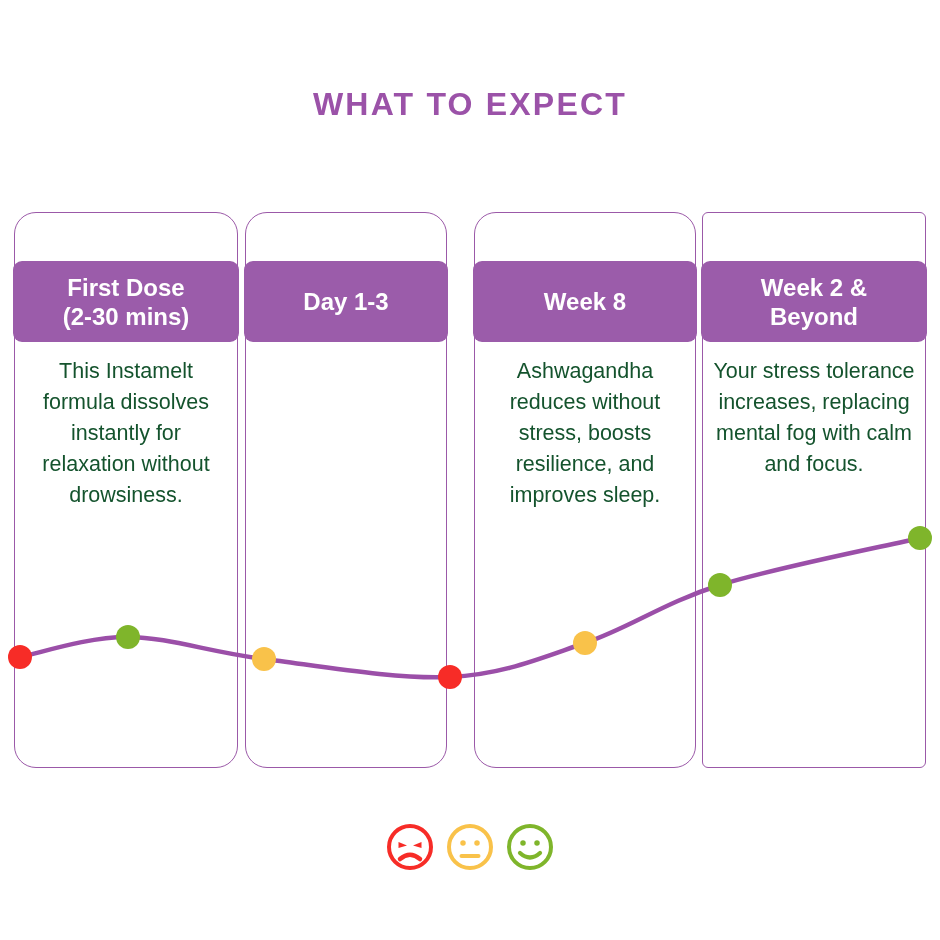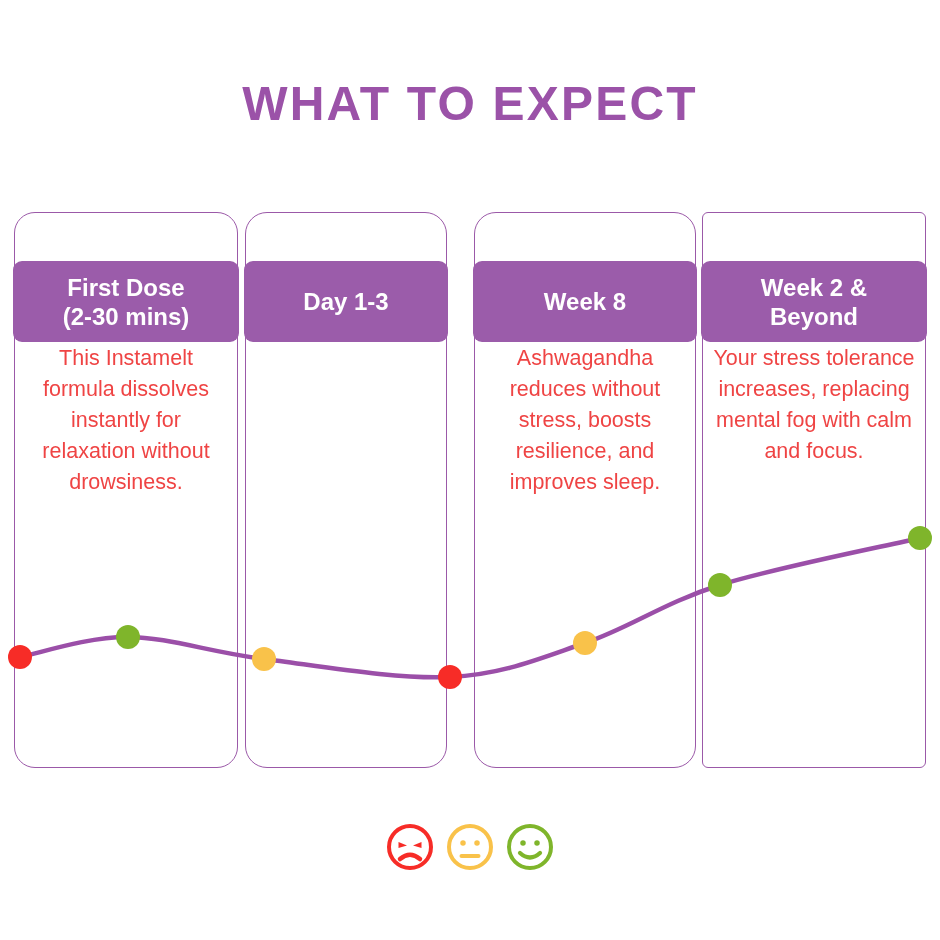--- a/index.html
+++ b/index.html
@@ -21,21 +21,21 @@
   }
 
   
   .page-title {
     position: absolute;
     top: 74px;
     left: 0;
     width: 940px;
     text-align: center;
     font-family: "Liberation Sans", sans-serif;
-    font-size: 48px;
+    font-size: 32px;
     font-weight: bold;
     letter-spacing: 2.2px;
     color: #9B52A8;
     line-height: 60px;
     white-space: nowrap;
   }
 
   
   .cards-layer {
     position: absolute;
@@ -46,21 +46,21 @@
   }
   .card {
     position: absolute;
     top: 212px;
     height: 556px;
     border: 1.6px solid #9B59A8;
     border-radius: 22px;
     background: transparent;
     box-sizing: border-box;
   }
-  .card.c1 { left: 14px;  width: 224px; border-radius: 21px; }
+  .card.c1 { left: 14px;  width: 224px; }
   .card.c2 { left: 245px; width: 202px; padding-left: 28px; }
   .card.c3 { left: 474px; width: 222px; }
   .card.c4 { left: 702px; width: 224px; border-radius: 6px; }
 
   .card-header {
     position: absolute;
     top: 48px;
     left: -1.6px;
     width: calc(100% + 3.2px);
     height: 81px;
@@ -75,25 +75,25 @@
   .card-header-text {
     color: #ffffff;
     font-size: 24px;
     font-weight: bold;
     line-height: 29px;
     padding: 0 6px;
   }
 
   .card-body {
     position: absolute;
-    top: 130px;
+    top: 143px;
     left: 0;
     width: 100%;
     text-align: center;
-    color: #ef4444;
+    color: #14532d;
     font-size: 21.5px;
     line-height: 31px;
     padding: 0 7px;
     box-sizing: border-box;
   }
 
   
   .curve-layer {
     position: absolute;
     left: 0;

